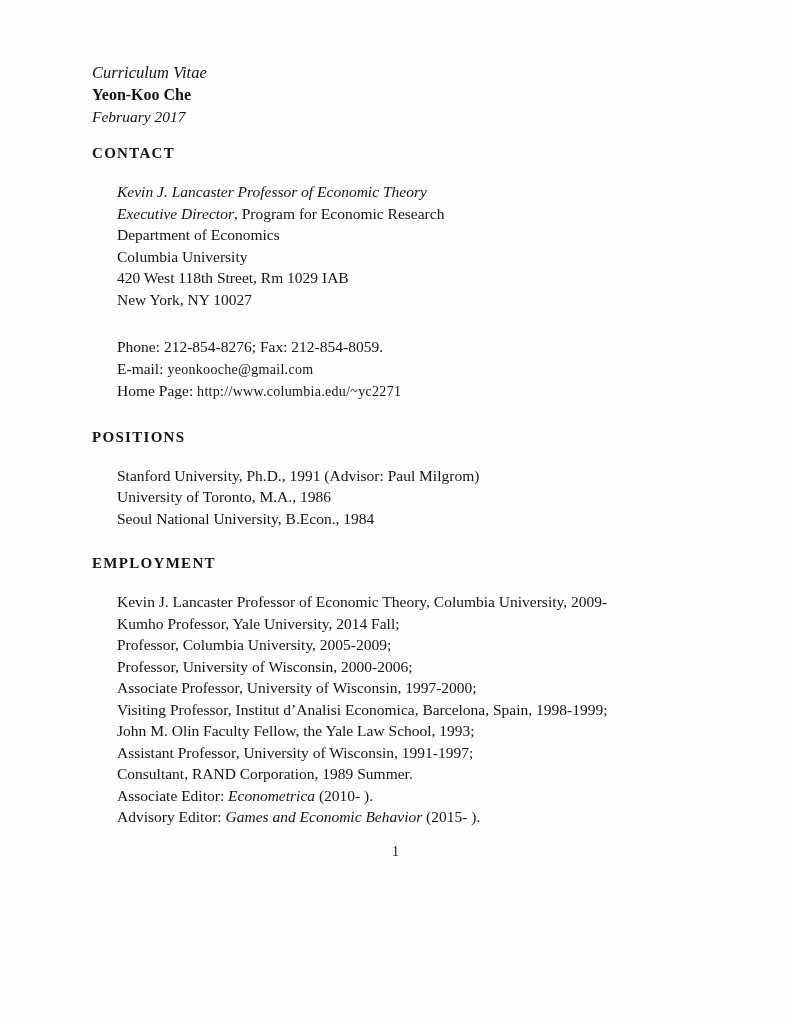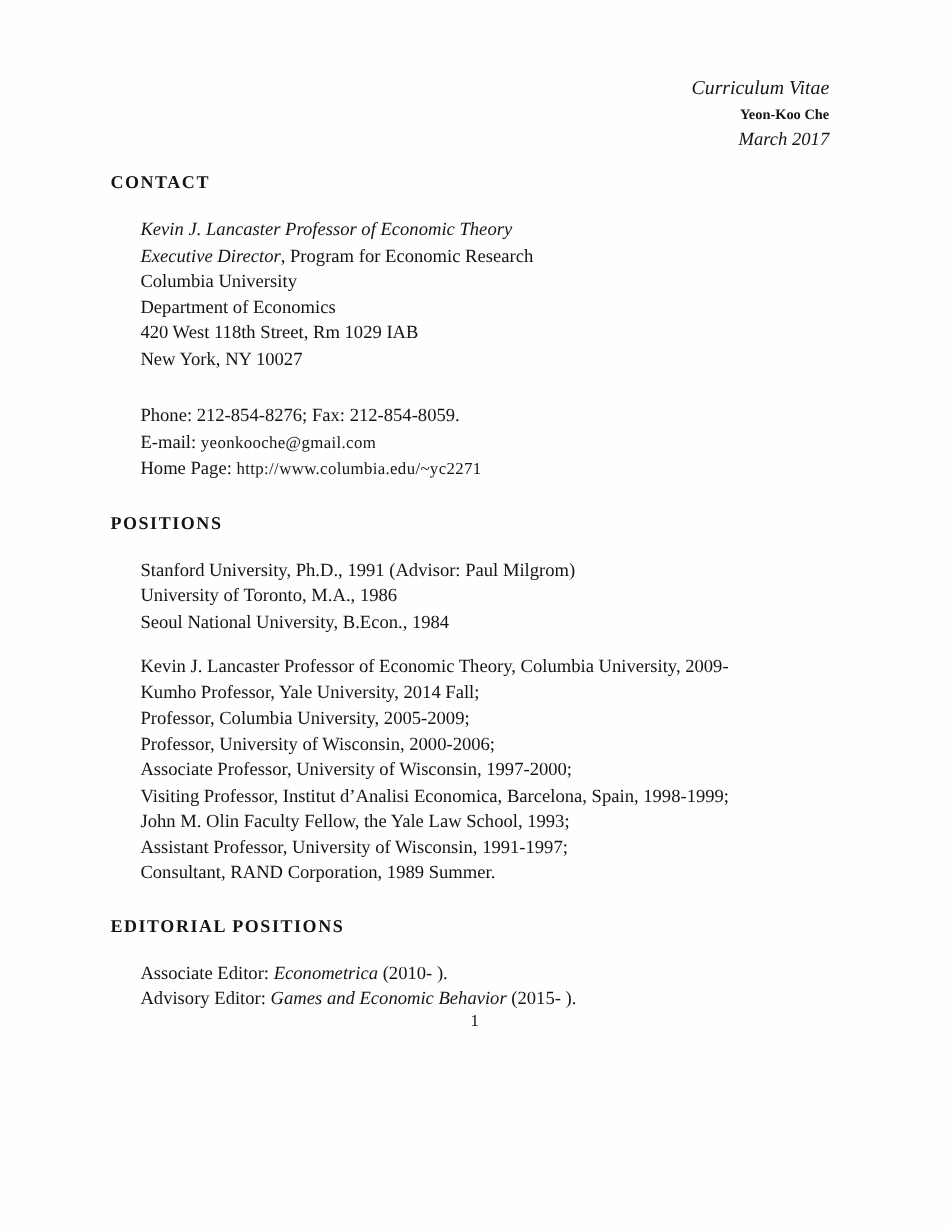--- a/index.html
+++ b/index.html
@@ -13,49 +13,49 @@
     height: 1024px;
     box-sizing: border-box;
     background: #fefefe;
     color: #141414;
     font-family: "Liberation Serif", serif;
     font-size: 15.5px;
     padding: 62px 100px 0 92px;
     overflow: hidden;
   }
   .doc-header {
-    text-align: right;
+    text-align: left;
     margin-bottom: 0;
   }
   .doc-title {
     font-style: italic;
     font-size: 16.5px;
     line-height: 22px;
   }
   .doc-author {
     font-weight: bold;
-    font-size: 12px;
+    font-size: 16px;
     line-height: 22px;
   }
   .doc-date {
     font-style: italic;
     font-size: 15.5px;
     line-height: 22px;
   }
   .sec-heading {
     font-size: 15px;
     font-weight: bold;
     letter-spacing: 1.3px;
     margin: 26px 0 19px 0;
   }
   section:first-of-type .sec-heading {
     margin-top: 17px;
   }
   .block {
-    margin: 16px 0 26px 25px;
+    margin: 0 0 26px 25px;
   }
   .block:last-child {
     margin-bottom: 0;
   }
   .line {
     line-height: 21.5px;
     white-space: nowrap;
   }
   .italic {
     font-style: italic;
@@ -75,65 +75,65 @@
   }
 </style>
 </head>
 <body>
 
 <div class="page">
 
   <header class="doc-header">
     <div class="doc-title">Curriculum Vitae</div>
     <div class="doc-author">Yeon-Koo Che</div>
-    <div class="doc-date">March 2017</div>
+    <div class="doc-date">February 2017</div>
   </header>
 
   <section>
     <h2 class="sec-heading">CONTACT</h2>
     <div class="block">
       <div class="line italic">Kevin J. Lancaster Professor of Economic Theory</div>
       <div class="line"><span class="italic">Executive Director</span><span>, Program for Economic Research</span></div>
+      <div class="line">Department of Economics</div>
       <div class="line">Columbia University</div>
-      <div class="line">Department of Economics</div>
       <div class="line">420 West 118th Street, Rm 1029 IAB</div>
       <div class="line">New York, NY 10027</div>
     </div>
     <div class="block">
       <div class="line">Phone: 212-854-8276; Fax: 212-854-8059.</div>
       <div class="line"><span>E-mail: </span><span class="mono">yeonkooche@gmail.com</span></div>
       <div class="line"><span>Home Page: </span><span class="mono">http://www.columbia.edu/~yc2271</span></div>
     </div>
   </section>
 
   <section>
     <h2 class="sec-heading">POSITIONS</h2>
     <div class="block">
       <div class="line">Stanford University, Ph.D., 1991 (Advisor: Paul Milgrom)</div>
       <div class="line">University of Toronto, M.A., 1986</div>
       <div class="line">Seoul National University, B.Econ., 1984</div>
     </div>
   </section>
 
   <section>
+    <h2 class="sec-heading">EMPLOYMENT</h2>
     <div class="block">
       <div class="line">Kevin J. Lancaster Professor of Economic Theory, Columbia University, 2009-</div>
       <div class="line">Kumho Professor, Yale University, 2014 Fall;</div>
       <div class="line">Professor, Columbia University, 2005-2009;</div>
       <div class="line">Professor, University of Wisconsin, 2000-2006;</div>
       <div class="line">Associate Professor, University of Wisconsin, 1997-2000;</div>
       <div class="line">Visiting Professor, Institut d’Analisi Economica, Barcelona, Spain, 1998-1999;</div>
       <div class="line">John M. Olin Faculty Fellow, the Yale Law School, 1993;</div>
       <div class="line">Assistant Professor, University of Wisconsin, 1991-1997;</div>
       <div class="line">Consultant, RAND Corporation, 1989 Summer.</div>
     </div>
   </section>
 
   <section>
-    <h2 class="sec-heading">EDITORIAL POSITIONS</h2>
     <div class="block">
       <div class="line"><span>Associate Editor: </span><span class="italic">Econometrica</span><span> (2010- ).</span></div>
       <div class="line"><span>Advisory Editor: </span><span class="italic">Games and Economic Behavior</span><span> (2015- ).</span></div>
     </div>
   </section>
 
   <div class="page-number">1</div>
 
 </div>
 

